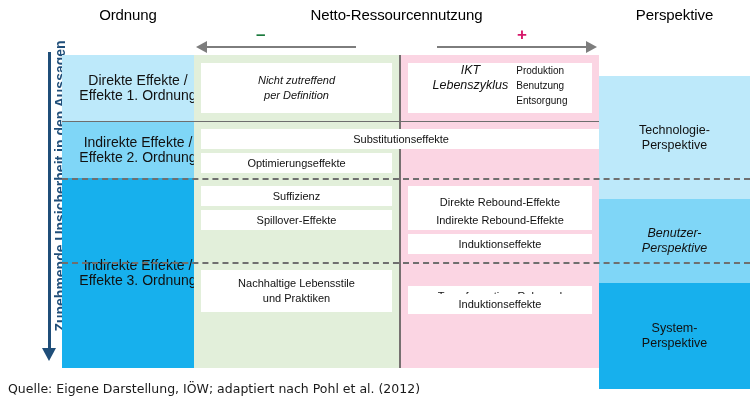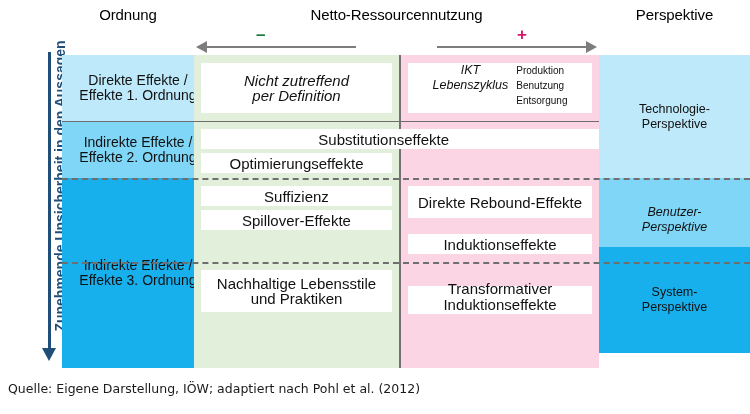--- a/index.html
+++ b/index.html
@@ -125,33 +125,34 @@
 
   
   .colC { position: absolute; left: 537px; top: 0; width: 151px; height: 313px; }
   .cellC {
     position: absolute; left: 0; width: 151px;
     display: flex; align-items: center; justify-content: center;
     text-align: center;
     font-size: 12.5px; line-height: 15px;
     color: #111;
     box-sizing: border-box;
+    margin-top: 21px;
   }
   .cellC-1 { top: 0;   height: 123px; background: #bde9fa; }
   .cellC-2 { top: 123px; height: 84px; background: #7fd6f7; font-style: italic; }
-  .cellC-3 { top: 192px; height: 106px; background: #17b0ed; }
+  .cellC-3 { top: 207px; height: 106px; background: #17b0ed; }
 
   
   .box {
     position: absolute;
     background: #ffffff;
     box-sizing: border-box;
     display: flex;
     align-items: center;
-    font-size: 15px;
+    font-size: 11px;
     line-height: 15px;
     color: #111;
     padding: 0 8px;
   }
   .box.c  { justify-content: center; text-align: center; }
   .box.r  { justify-content: flex-end; text-align: right; }
   .box.ital { font-style: italic; }
 
   
   .ikt-wrap {
@@ -284,20 +285,21 @@
 Entsorgung</div>
     </div>
 
     <div class="box r" style="left:7px; top:74px; width:454px; height:20px; padding-right:206px;">Substitutionseffekte</div>
     <div class="box c" style="left:7px; top:98px; width:191px; height:20px;">Optimierungseffekte</div>
 
     <div class="box c" style="left:7px; top:131px; width:191px; height:20px;">Suffizienz</div>
     <div class="box c" style="left:7px; top:155px; width:191px; height:20px;">Spillover-Effekte</div>
 
     <div class="box c" style="left:214px; top:131px; width:184px; height:32px;">Direkte Rebound-Effekte</div>
+    <div class="box c" style="left:214px; top:155px; width:184px; height:20px;">Indirekte Rebound-Effekte</div>
     <div class="box c" style="left:214px; top:179px; width:184px; height:20px;">Induktionseffekte</div>
 
     <div class="box c" style="left:7px; top:215px; width:191px; height:42px; white-space:pre-line;">Nachhaltige Lebensstile
 und Praktiken</div>
 
     <div class="box c" style="left:214px; top:231px; width:184px; height:20px;">Transformativer Rebound</div>
     <div class="box c" style="left:214px; top:239px; width:184px; height:20px;">Induktionseffekte</div>
 
   </div>
 

